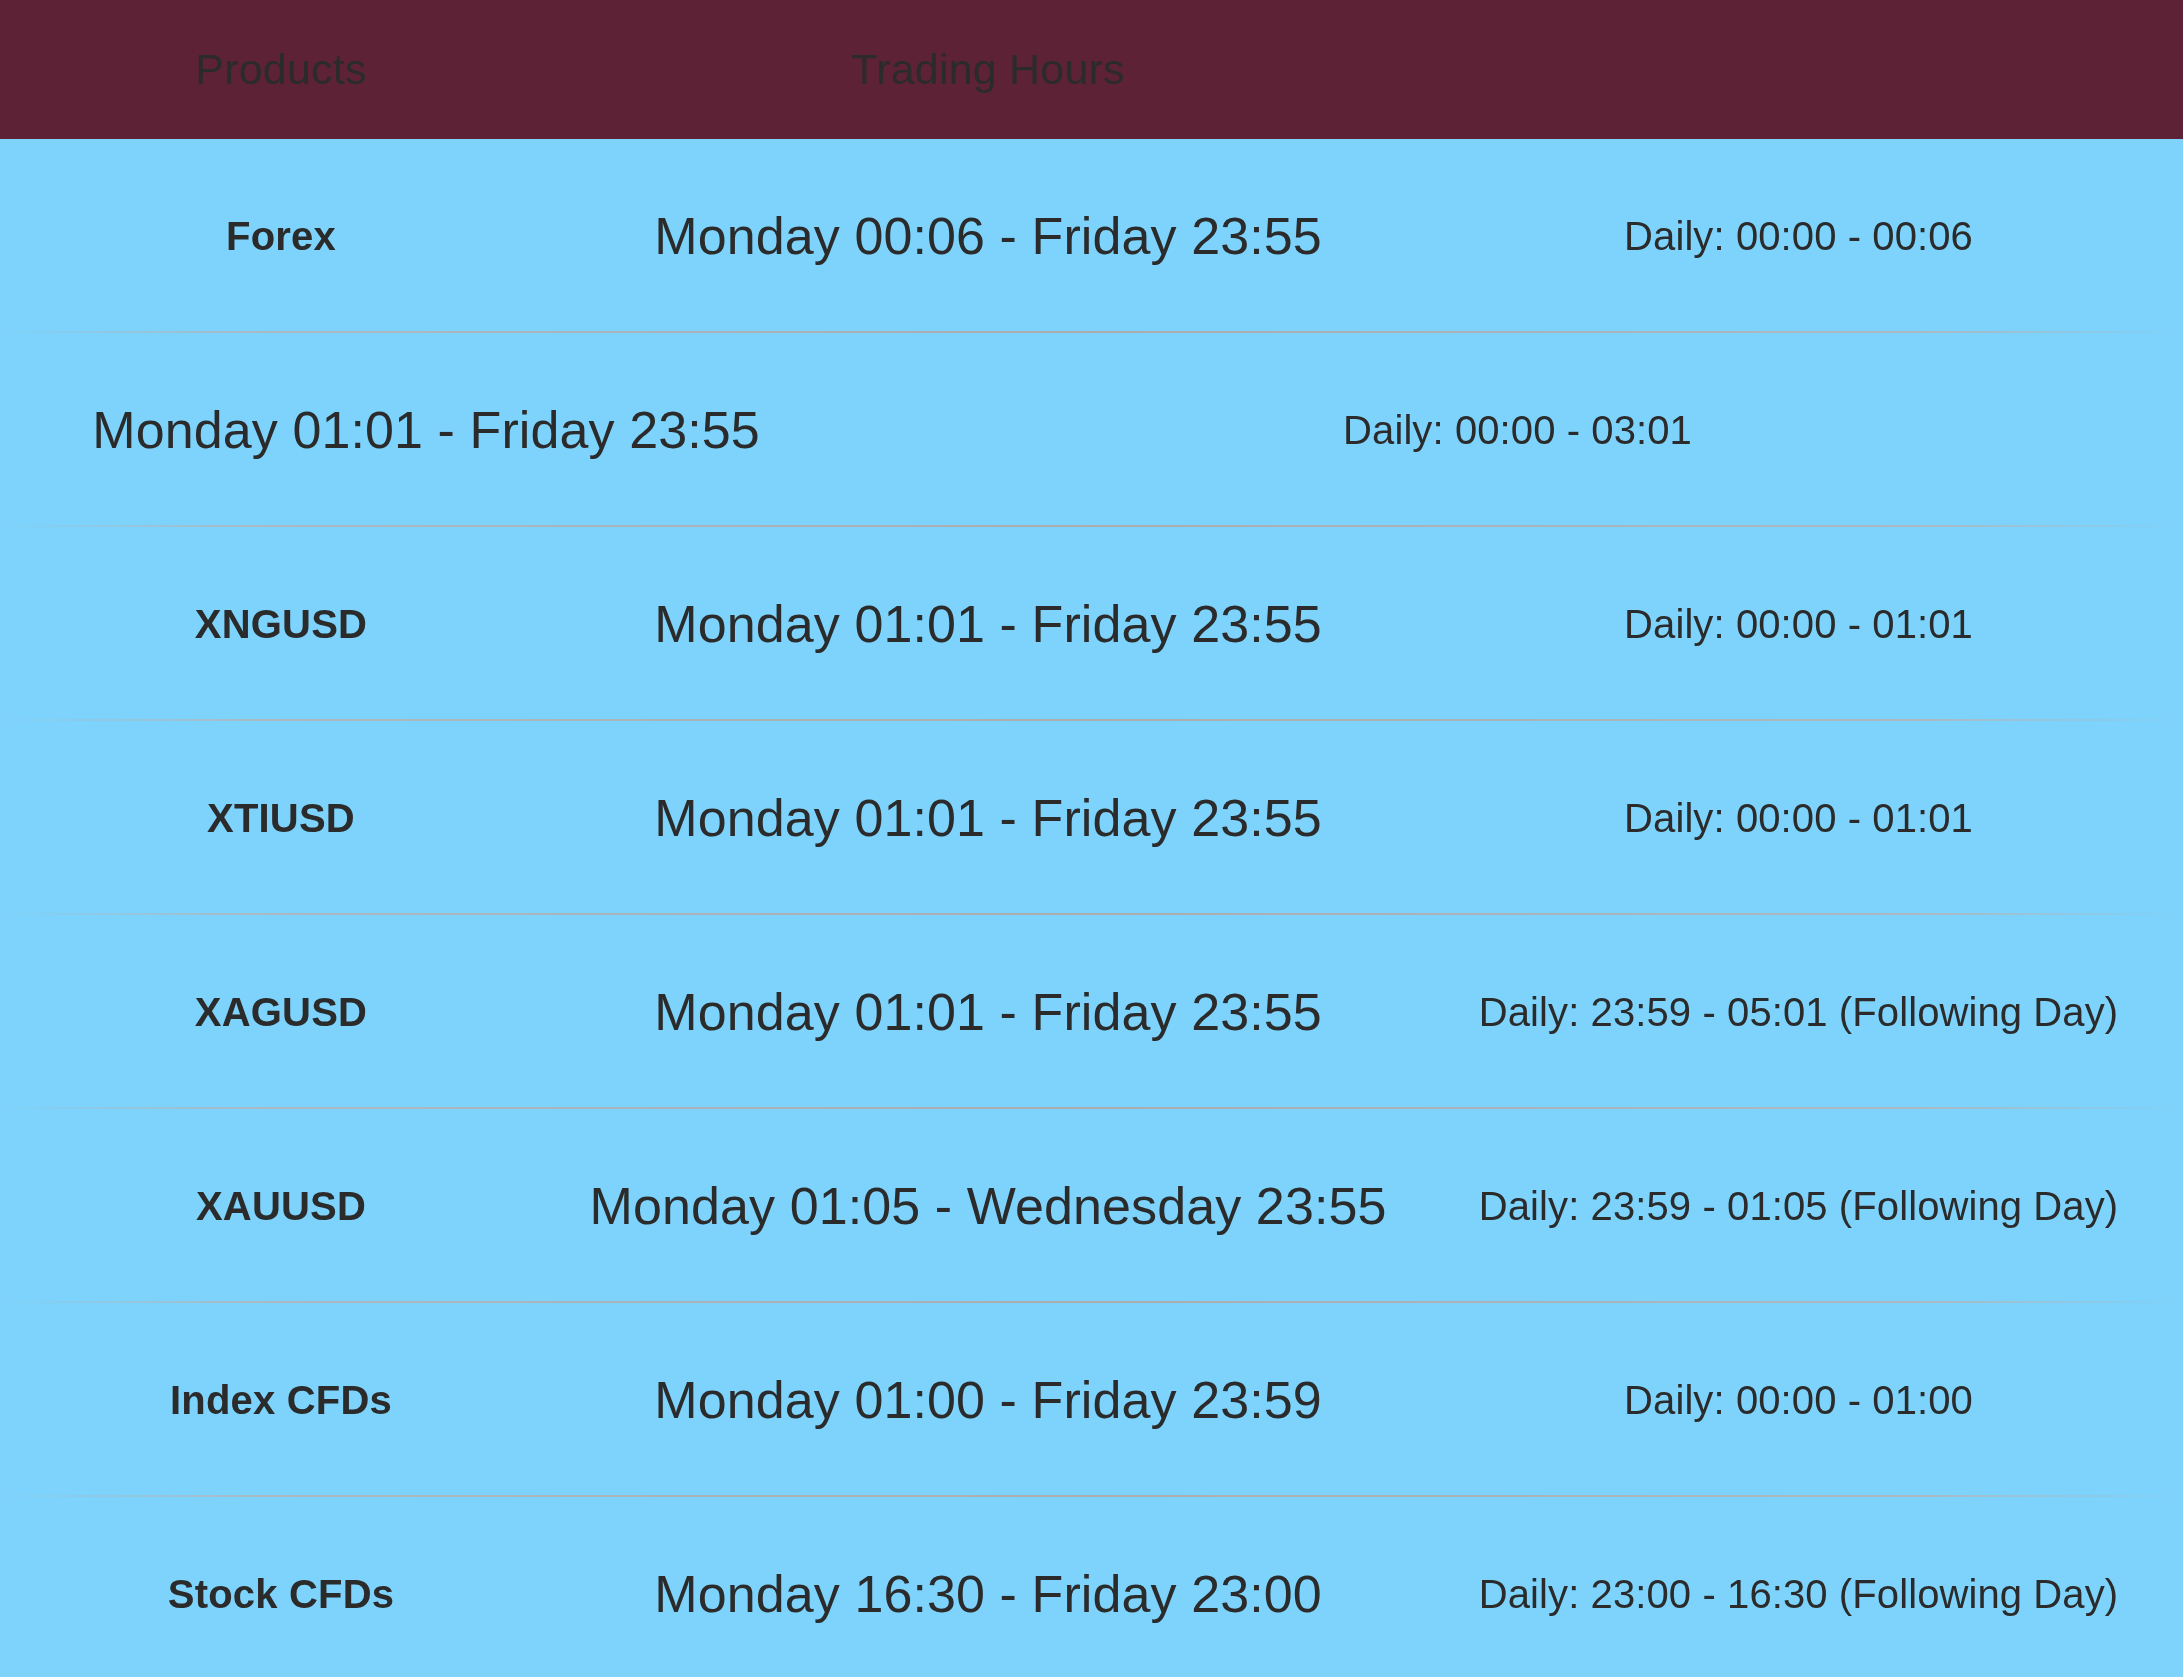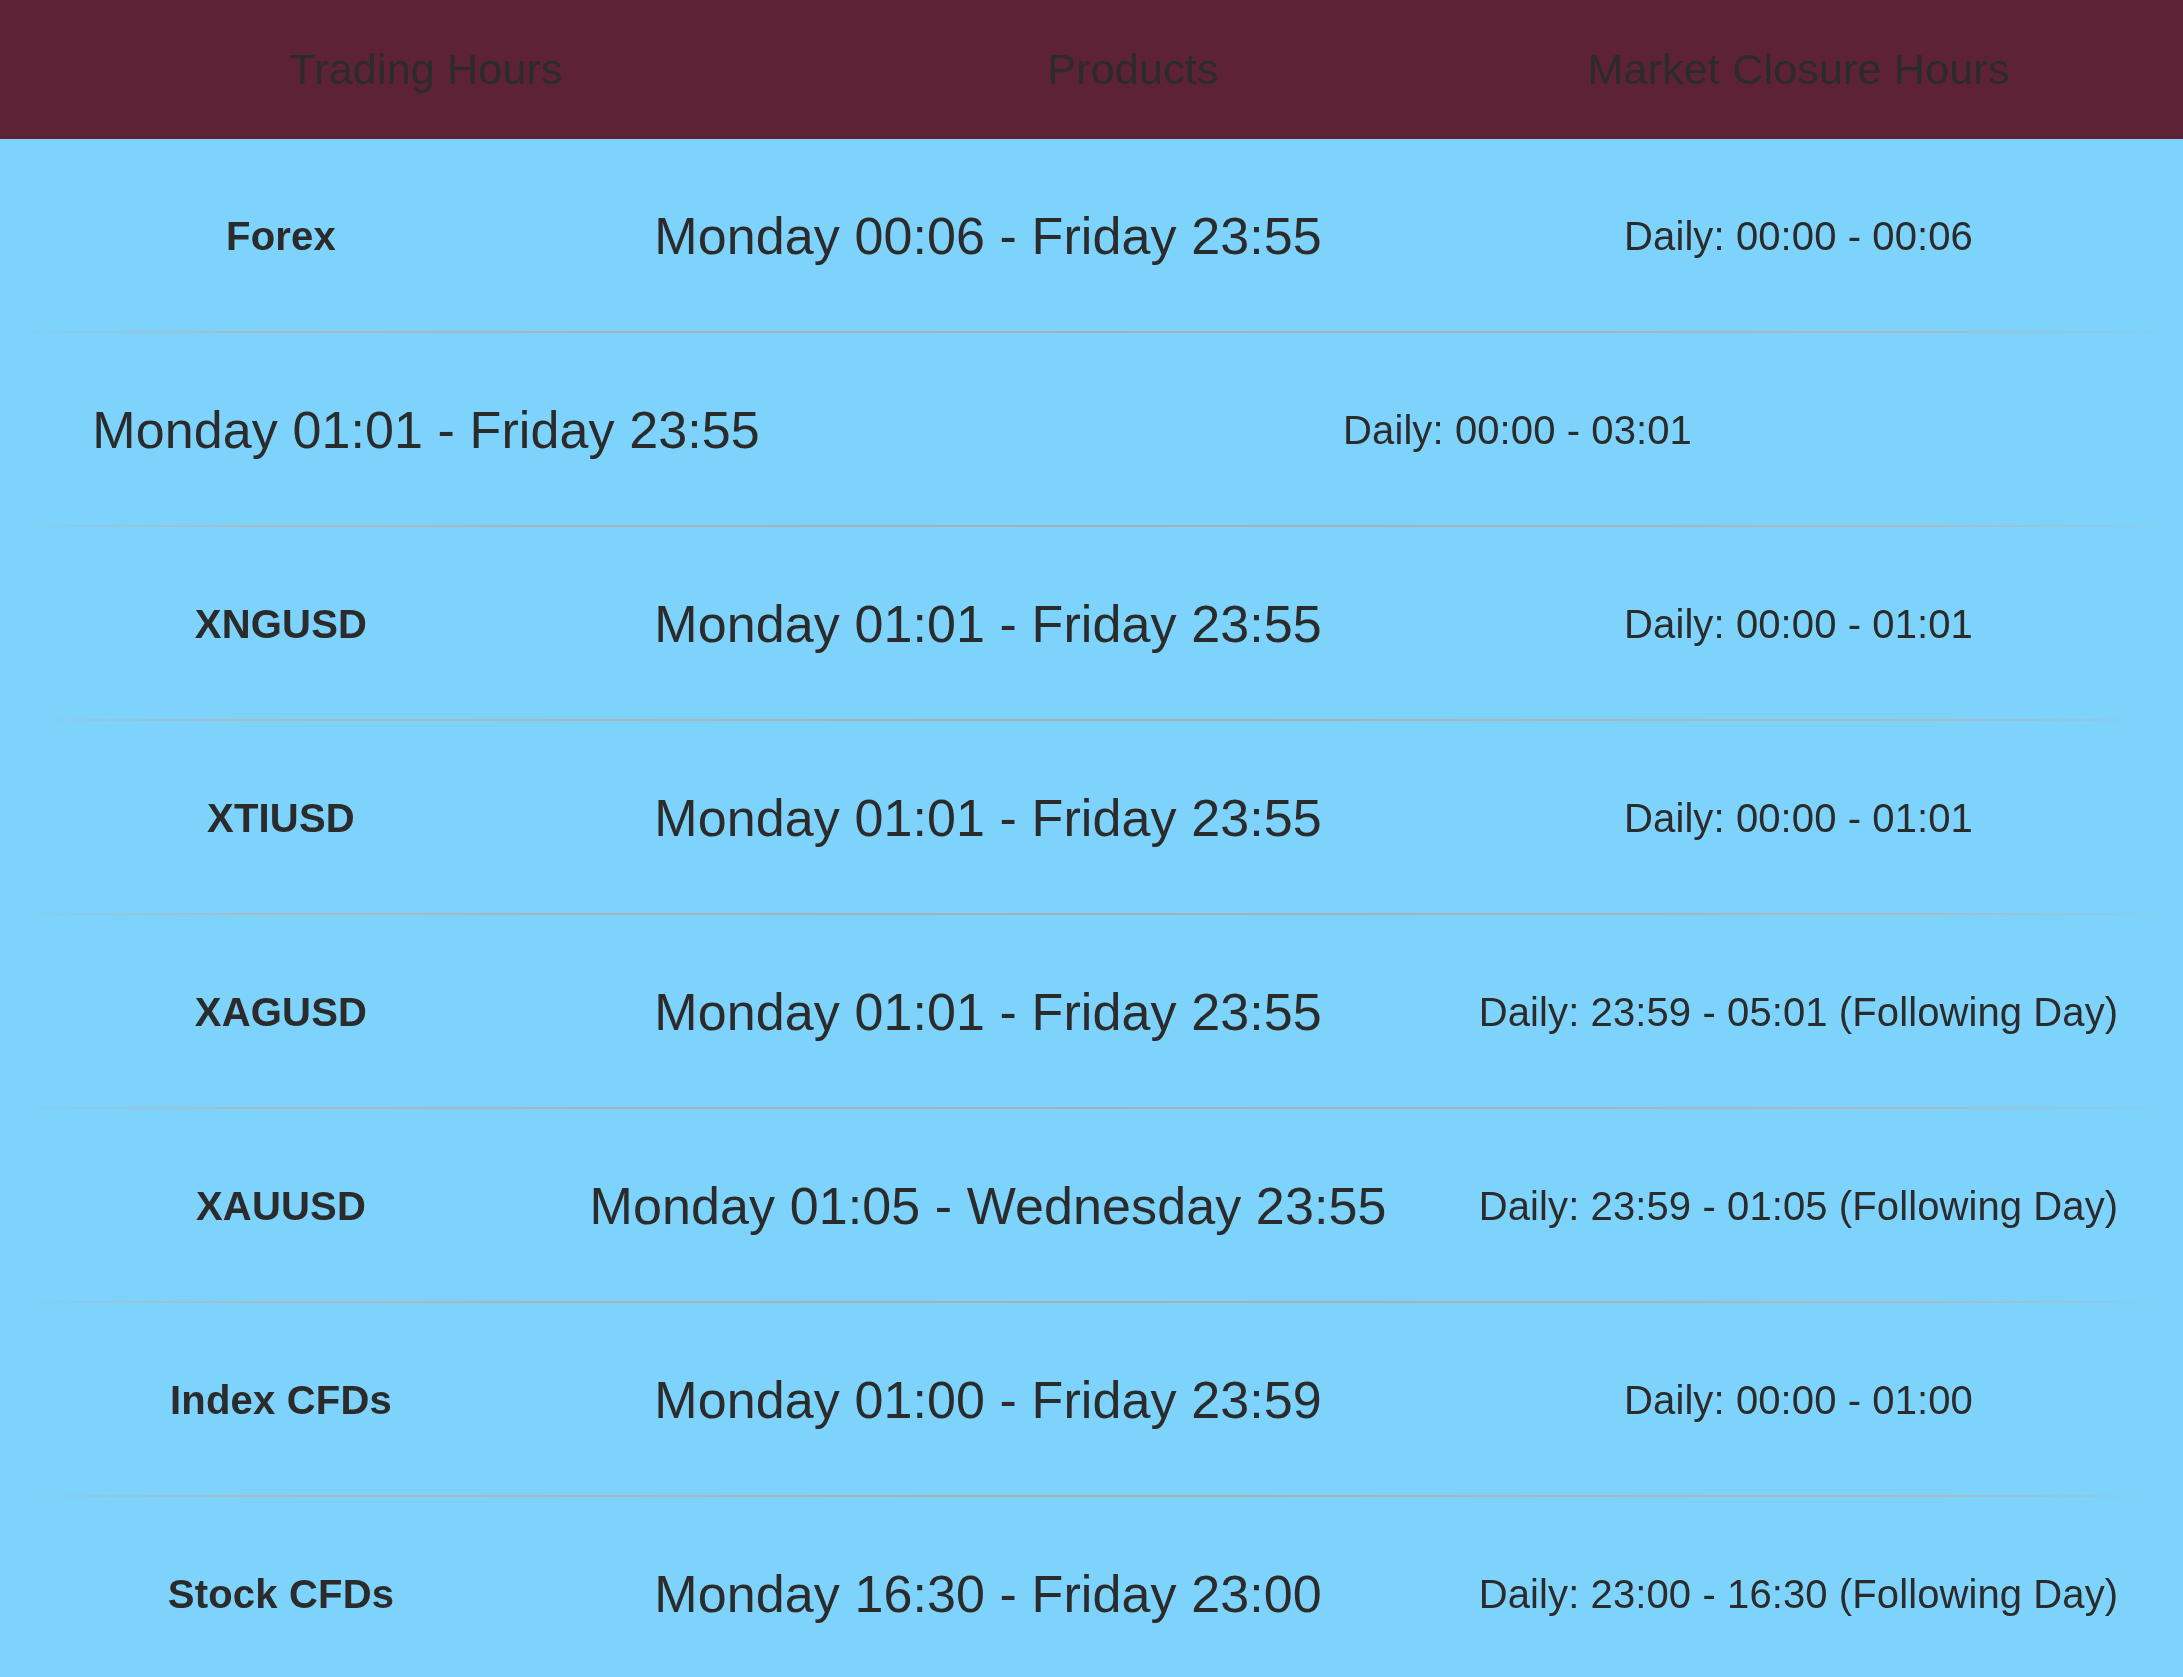--- a/index.html
+++ b/index.html
@@ -96,23 +96,22 @@
     letter-spacing: 0.1px;
     text-align: center;
   }
 </style>
 </head>
 <body>
 
 <div class="trading-hours-table">
 
   <div class="table-header">
+    <div class="th cell col-products">Products</div>
     <div class="th cell col-trading">Trading Hours</div>
-    <div class="th cell col-products">Products</div>
-    <div class="th cell col-closure">Market Closure Hours</div>
   </div>
 
   <div class="table-body">
 
     <div class="table-row">
       <div class="cell cell-product col-products">Forex</div>
       <div class="cell cell-hours col-trading">Monday 00:06 - Friday 23:55</div>
       <div class="cell cell-closure col-closure">Daily: 00:00 - 00:06</div>
     </div>
 

